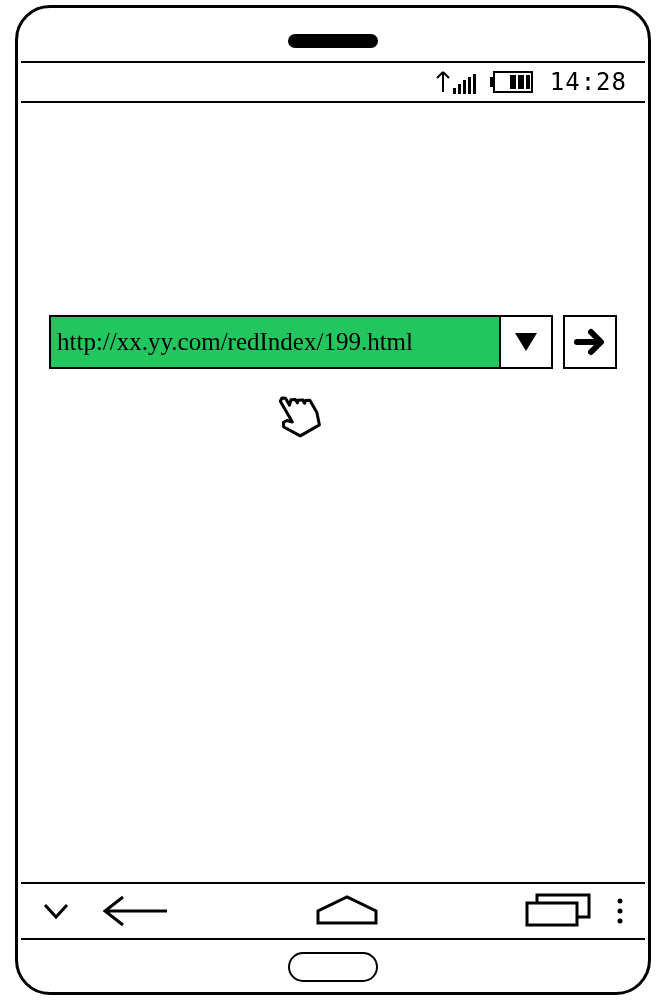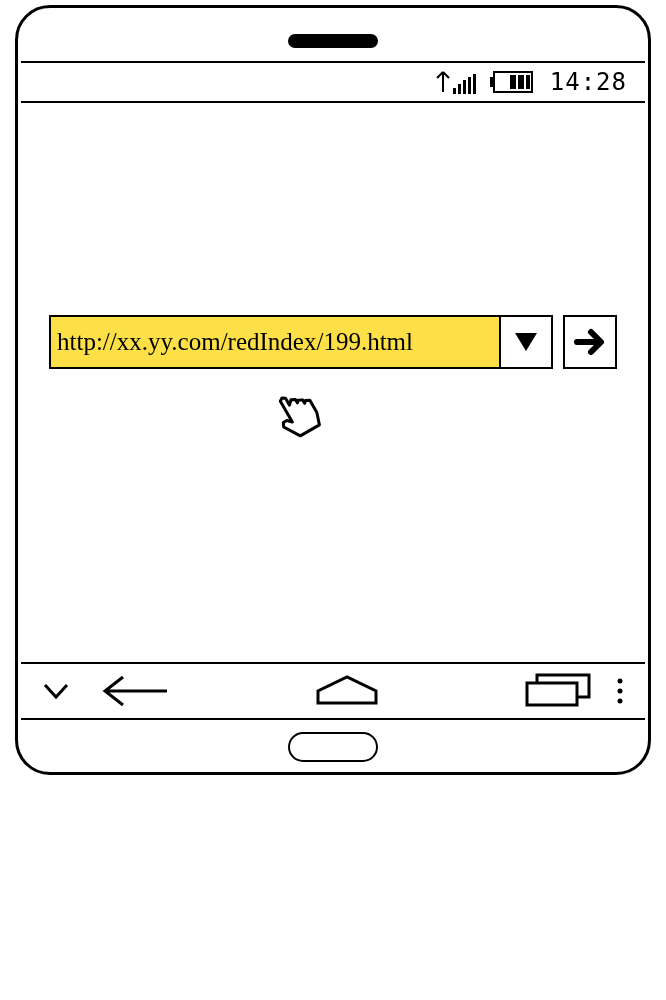--- a/index.html
+++ b/index.html
@@ -8,21 +8,21 @@
       height: 1000px;
       background: #fff;
       font-family: "Times New Roman", serif;
       position: relative;
     }
     .device-frame {
       position: absolute;
       top: 5px;
       left: 15px;
       width: 636px;
-      height: 770px;
+      height: 990px;
       border: 3px solid #000;
       border-radius: 35px;
       background: #fff;
     }
     .speaker {
       position: absolute;
       top: 26px;
       left: 50%;
       transform: translateX(-50%);
       width: 90px;
@@ -72,21 +72,21 @@
       display: flex;
       border: 2px solid #000;
     }
     .url-input {
       flex: 1;
       border: none;
       outline: none;
       font-family: "Times New Roman", serif;
       font-size: 25px;
       padding: 0 6px;
-      background: #fde047;
+      background: #22c55e;
     }
     .dropdown-btn {
       width: 52px;
       border-left: 2px solid #000;
       display: flex;
       align-items: center;
       justify-content: center;
       background: #fff;
     }
     .go-btn {

